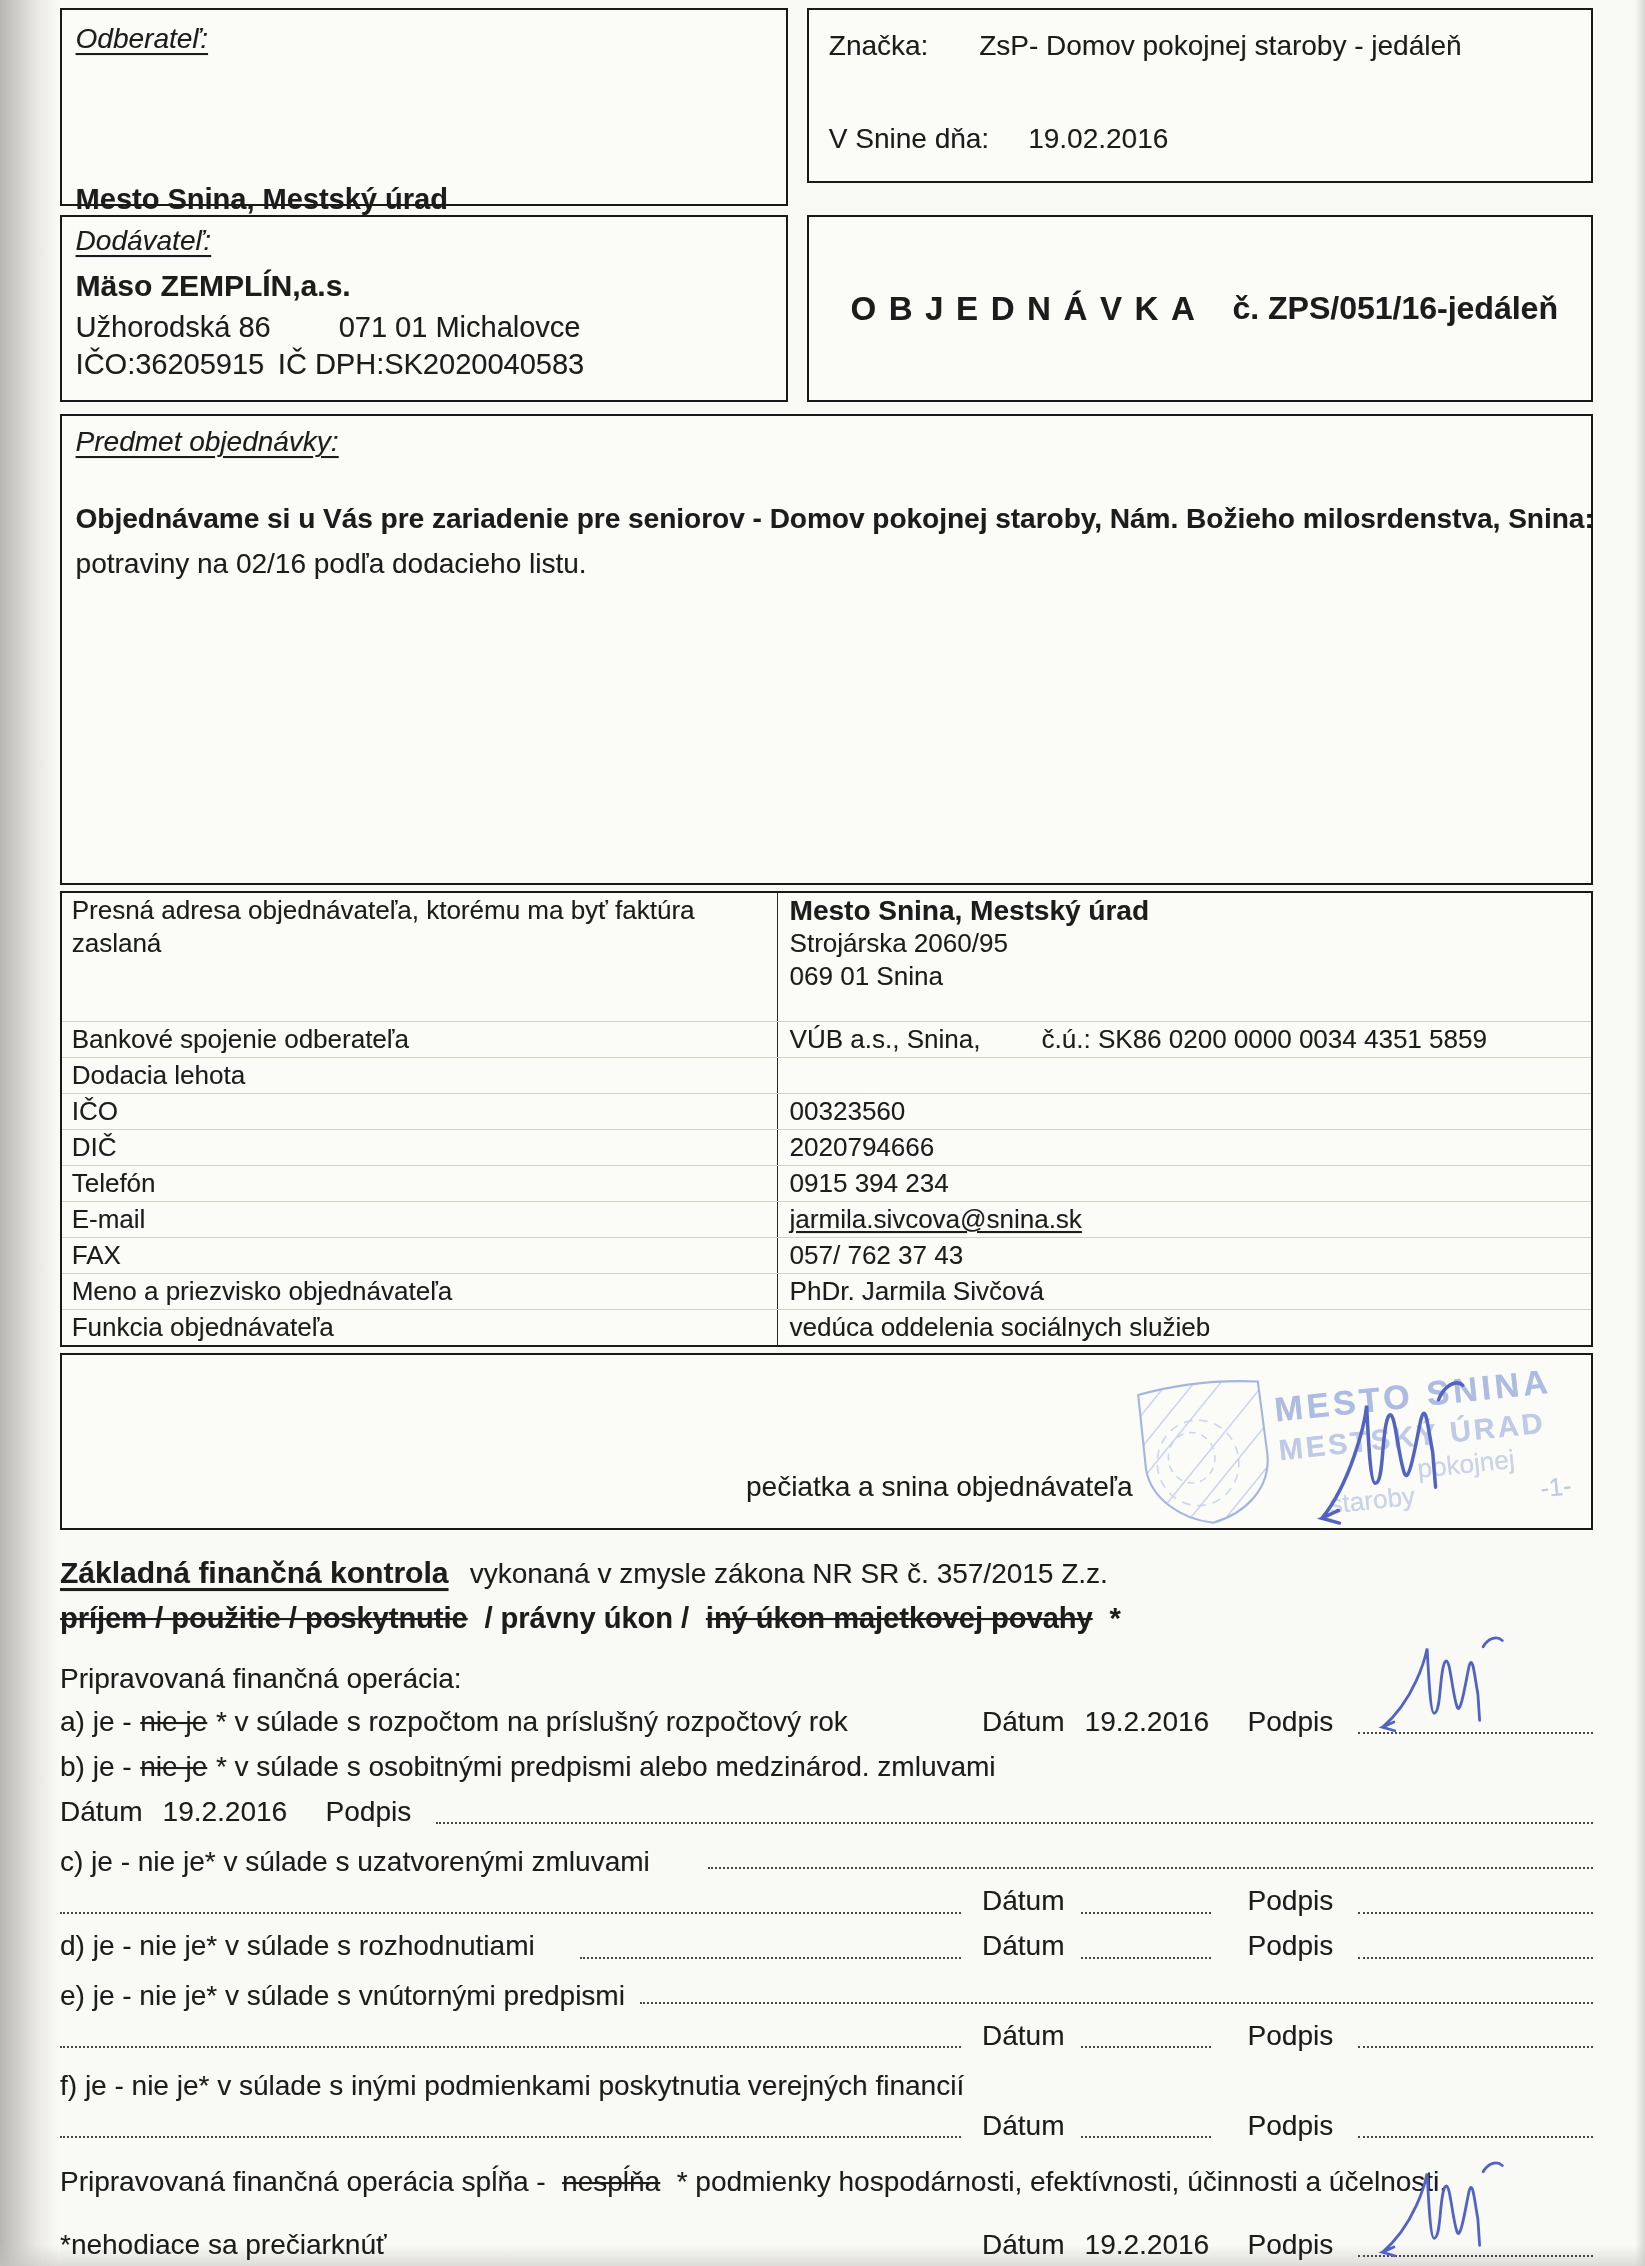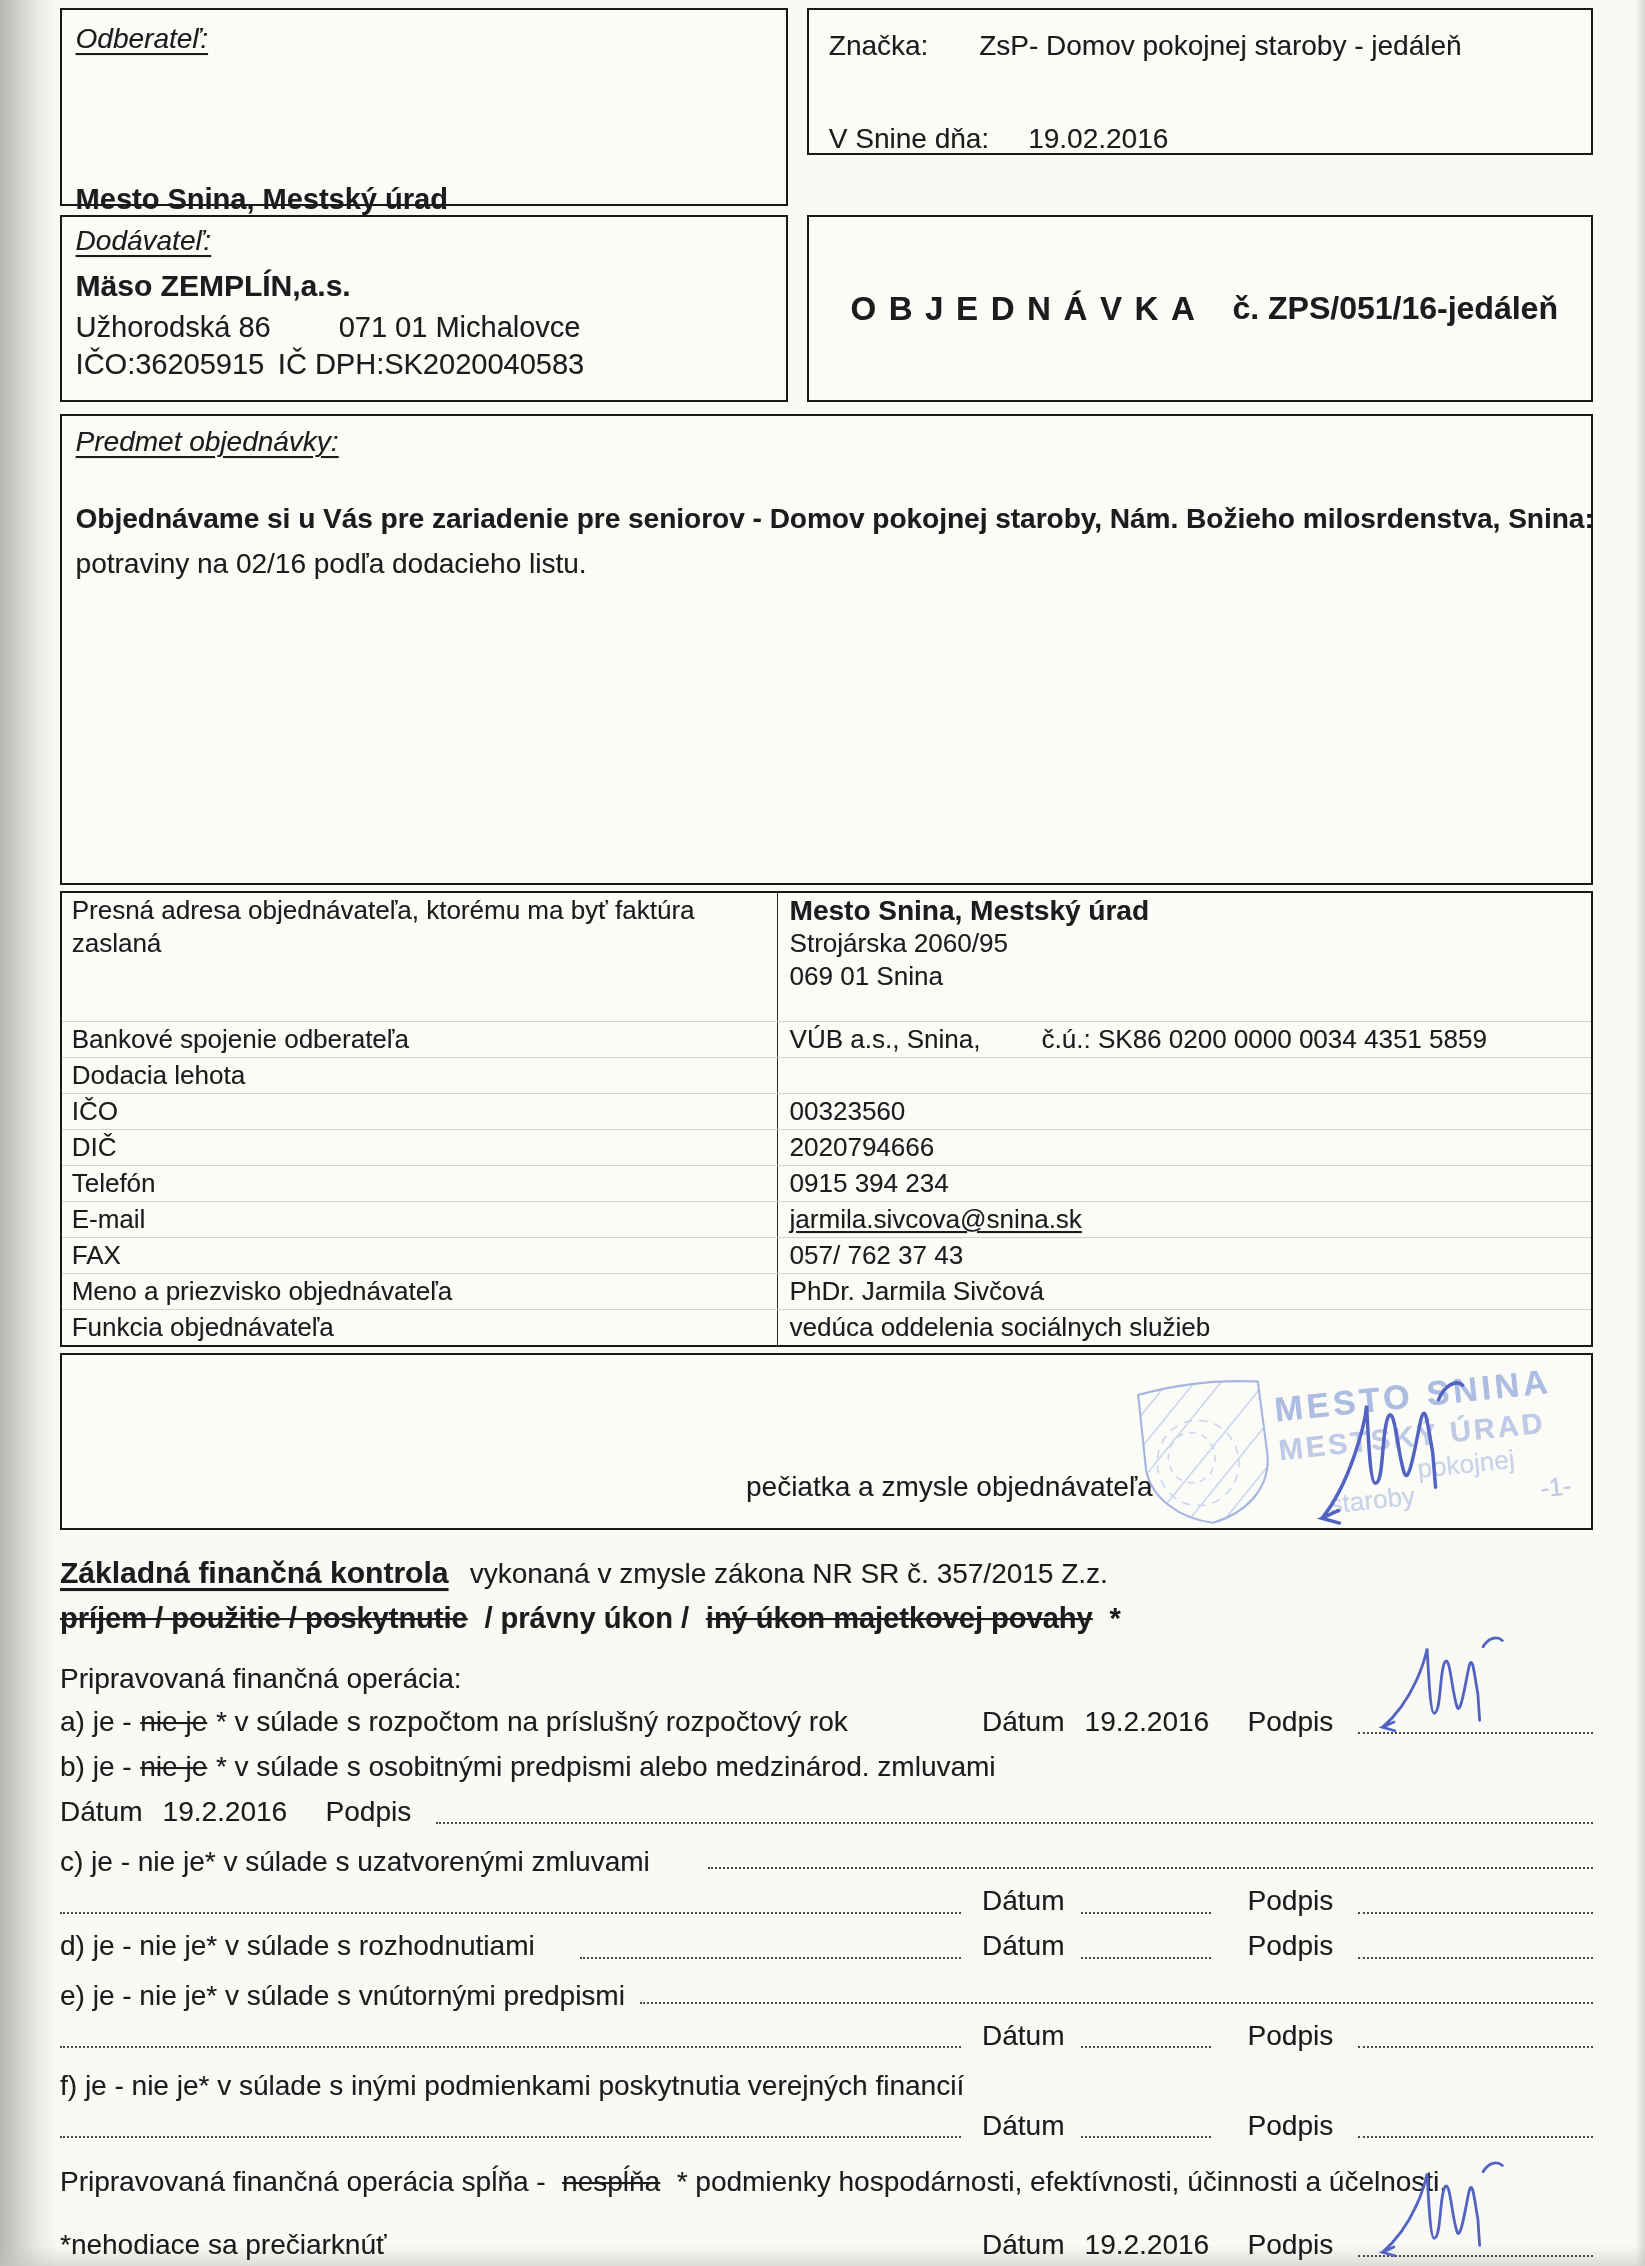--- a/index.html
+++ b/index.html
@@ -13,21 +13,21 @@
   .edge-bottom{position:absolute;left:0;bottom:0;width:100%;height:21.3px;
     background:linear-gradient(0deg,#c6c5c2,rgba(249,249,246,0));opacity:.55;}
   .content{position:absolute;left:60px;top:7.8px;width:1533px;}
 
   .box{border:2.9px solid #191919;background:#fbfbf8;box-sizing:border-box;}
   .row-flex{display:flex;}
   .gap20{width:19.4px;flex:0 0 19.4px;}
 
   
   .box-odberatel{width:728px;height:198px;padding:11.6px 13.6px;}
-  .box-znacka{flex:1;height:147px;padding:17.5px 19.4px;align-self:flex-start;}
+  .box-znacka{flex:1;height:175px;padding:17.5px 19.4px;align-self:flex-start;}
   .lbl-it{font-style:italic;text-decoration:underline;text-decoration-thickness:1.9px;
     text-underline-offset:4.9px;font-size:28px;}
   .addr-block{font-weight:bold;font-size:29px;line-height:43px;}
   .odb-inner{display:flex;flex-direction:column;}
   .odb-inner .lbl-it{width:155px;flex:0 0 155px;padding-top:1.9px;}
   .znacka-row{display:flex;font-size:28px;line-height:37px;}
   .znacka-row .zl{width:131px;flex:0 0 131px;}
   .znacka-row .zv{margin-left:19.4px;}
   .date-row{margin-top:56px;}
   .date-row .zl{width:180px;flex:0 0 180px;}
@@ -198,21 +198,21 @@
         <div class="dlabel">Meno a priezvisko objednávateľa</div>
         <div class="dvalue">PhDr. Jarmila Sivčová</div>
       </div>
       <div class="drow">
         <div class="dlabel">Funkcia objednávateľa</div>
         <div class="dvalue">vedúca oddelenia sociálnych služieb</div>
       </div>
     </div>
 
     <div class="box box-stamp">
-      <span class="stamp-caption">pečiatka a zmysle objednávateľa</span>
+      <span class="stamp-caption">pečiatka a snina objednávateľa</span>
       <div class="stamp-wrap">
         <svg class="stamp-svg" viewBox="0 0 478 176" width="464" height="171">
           <defs>
             <clipPath id="shieldClip">
               <path d="M 22,16 C 62,9 106,9 146,15 L 148,90 C 148,126 119,149 85,155 C 51,147 24,123 22,93 Z"></path>
             </clipPath>
           </defs>
           <g transform="rotate(-6 239 88)">
             <g stroke="#8fa4da" fill="none" stroke-width="2.2" opacity="0.8">
               <path d="M 22,16 C 62,9 106,9 146,15 L 148,90 C 148,126 119,149 85,155 C 51,147 24,123 22,93 Z"></path>

